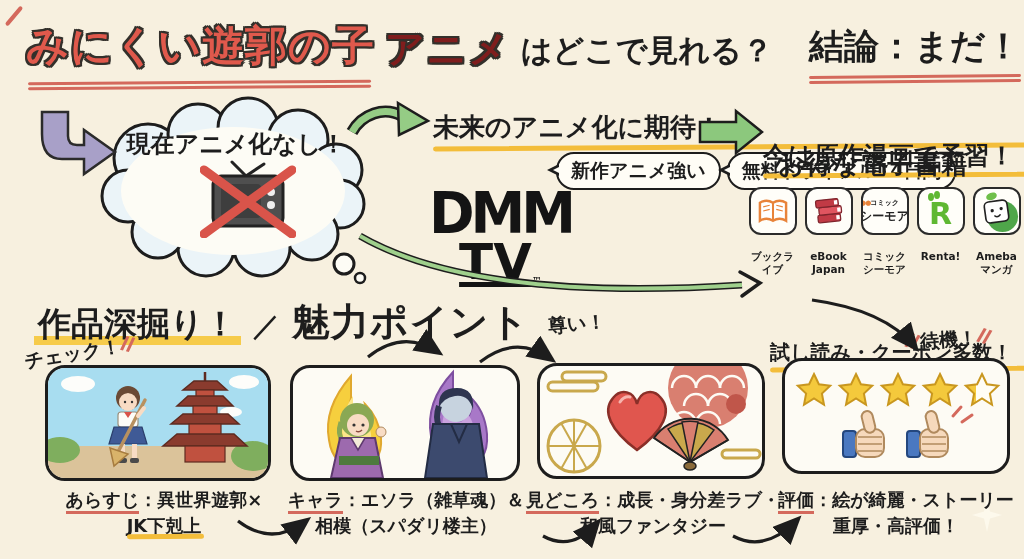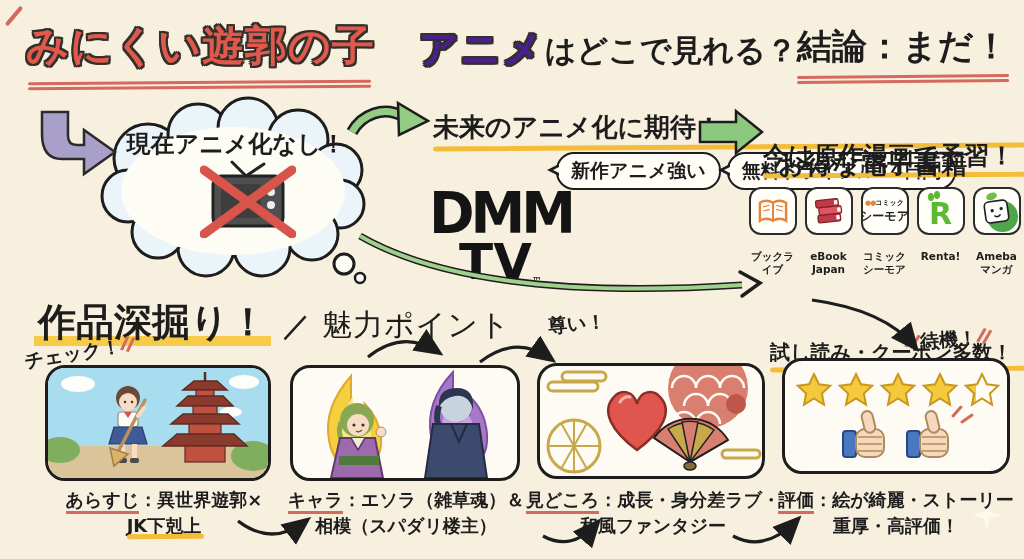--- a/index.html
+++ b/index.html
@@ -6,71 +6,71 @@
   body { background:#ddd; font-family:"DejaVu Sans","Liberation Sans",sans-serif; }
   .canvas { position:relative; width:1024px; height:559px; background:#f7f0df; overflow:hidden;
             font-family:"DejaVu Sans","Liberation Sans",sans-serif; color:#1d1d1d; }
   .abs { position:absolute; }
 
   
   .outlined { font-weight:bold;
     text-shadow:-2px -2px 0 #33302b,2px -2px 0 #33302b,-2px 2px 0 #33302b,2px 2px 0 #33302b,
                  0 -2px 0 #33302b,0 2px 0 #33302b,-2px 0 0 #33302b,2px 0 0 #33302b; }
 
-  .header { left:26px; top:18px; display:flex; align-items:flex-end; gap:0; white-space:nowrap; }
+  .header { left:26px; top:18px; display:flex; align-items:flex-end; gap:10px; white-space:nowrap; }
   .title-red { font-size:42px; color:#e0594c; letter-spacing:1px; position:relative; padding-bottom:6px; }
   .title-red::after { content:""; position:absolute; left:2px; right:4px; bottom:-4px; height:3px;
     background:#d4695c; border-radius:2px; box-shadow:0 5px 0 #d4695c; transform:rotate(-0.4deg); }
-  .title-anime { font-size:39px; color:#4c1d95; letter-spacing:2px; padding-bottom:4px;margin-left:44px; }
+  .title-anime { font-size:39px; color:#7f1d1d; letter-spacing:2px; padding-bottom:4px; }
   .title-q { font-size:31px; font-weight:bold; padding-bottom:8px; letter-spacing:0px; }
-  .title-conc { font-size:35px; font-weight:bold; position:relative; padding-bottom:10px; }
+  .title-conc { font-size:35px; font-weight:bold; margin-left:26px; position:relative; padding-bottom:10px; }
   .title-conc::after { content:""; position:absolute; left:0; right:0; bottom:2px; height:3px;
     background:#d4695c; border-radius:2px; box-shadow:0 5px 0 #d4695c; transform:rotate(-0.6deg); }
   .corner-mark { left:12px; top:4px; width:4px; height:24px; background:#d4695c; transform:rotate(40deg); border-radius:2px; }
 
   .bubble-text { left:118px; top:128px; width:236px; text-align:center; font-size:24px; font-weight:bold; }
 
   .yellow-u { position:relative; }
   .yellow-u::after { content:""; position:absolute; left:0; right:-2px; bottom:-3px; height:5px;
     background:#f3bd3a; border-radius:3px; transform:rotate(-0.4deg); }
 
   .future-heading { left:433px; top:110px; font-size:26px; font-weight:bold; }
   .future-lead { left:433px; top:157px; font-size:24px; font-weight:bold; }
   .dmm { left:428px; top:188px; width:145px; text-align:center; color:#141414; line-height:0.92; }
   .dmm-l1 { font-size:55px; font-weight:900; letter-spacing:-4px; transform:scaleY(1.05); }
-  .dmm-l2 { font-size:50px; font-weight:900; letter-spacing:0px; }
+  .dmm-l2 { font-size:50px; font-weight:900; letter-spacing:0px;text-decoration:underline; }
   .dmm-tm { font-size:10px; vertical-align:bottom; font-weight:bold; }
 
   .pills { left:556px; top:152px; display:flex; align-items:flex-start; gap:11px; }
   .pill { position:relative; background:#fffdf6; border:2.5px solid #1d1d1d; border-radius:18px;
           padding:4px 13px; font-size:19px; font-weight:bold; white-space:nowrap; }
   .pill::before { content:""; position:absolute; left:-11px; top:10px; border-top:6px solid transparent;
           border-bottom:6px solid transparent; border-right:12px solid #1d1d1d; }
   .pill::after { content:""; position:absolute; left:-5px; top:12px; border-top:4px solid transparent;
           border-bottom:4px solid transparent; border-right:8px solid #fffdf6; }
 
   .preview-heading { left:763px; top:104px; font-size:25px; font-weight:bold; }
   .preview-sub { left:778px; top:147px; font-size:26px; font-weight:bold; letter-spacing:1px; }
   .stores { left:746px; top:187px; display:flex; gap:3px; }
   .store { width:53px; display:flex; flex-direction:column; align-items:center; }
   .store-icon { width:48px; height:48px; background:#fffef9; border:2.5px solid #2b2b2b; border-radius:12px;
-    display:flex; align-items:center; justify-content:center; overflow:hidden; position:relative;text-align:center; }
+    display:flex; align-items:center; justify-content:center; overflow:hidden; position:relative; }
   .store-label { font-size:10.5px; font-weight:bold; text-align:center; line-height:1.2; margin-top:15px; }
   .cmoa-top { font-size:7px; font-weight:bold; color:#222; white-space:nowrap; }
   .cmoa-top .dots { color:#e8833a; letter-spacing:-1px; }
   .cmoa-bottom { font-size:12px; font-weight:900; color:#222; white-space:nowrap; }
   .renta-r { font-size:30px; font-weight:900; color:#5fb832; line-height:1; margin-top:6px; }
   .renta-hand { position:absolute; top:2px; left:8px; width:14px; height:10px; }
 
   .note { left:770px; top:271px; font-size:20px; font-weight:bold; }
 
   .deep-heading { left:34px; top:297px; display:flex; align-items:baseline; gap:12px; white-space:nowrap; }
-  .deep-main { font-size:38px; font-weight:bold; background:linear-gradient(transparent 76%, #f6cb4a 76%, #f6cb4a 96%, transparent 96%); padding:0 4px;font-family:Liberation Serif, serif; }
+  .deep-main { font-size:33px; font-weight:bold; background:linear-gradient(transparent 76%, #f6cb4a 76%, #f6cb4a 96%, transparent 96%); padding:0 4px;font-family:Liberation Serif, serif; }
   .deep-sep { font-size:27px; font-weight:bold; }
-  .deep-sub { font-size:30px; font-weight:normal; letter-spacing:1px; }
+  .deep-sub { font-size:38px; font-weight:bold; letter-spacing:1px; }
 
   .callout { font-size:19px; font-weight:bold; white-space:nowrap; }
   .marks { display:inline-block; width:9px; height:15px; border-left:3px solid #d4695c;
            border-right:3px solid #d4695c; transform:rotate(22deg) skewX(-12deg); margin:0 3px; }
 
   .panel { background:#fdfbf4; border:3px solid #1d1d1d; border-radius:20px; overflow:hidden; z-index:2; }
   .panel svg { display:block; }
 
   .caption { text-align:center; font-size:18px; font-weight:bold; line-height:1.45; z-index:3; }
   .cap-label { border-bottom:3.5px solid #d4695c; padding-bottom:1px; }

